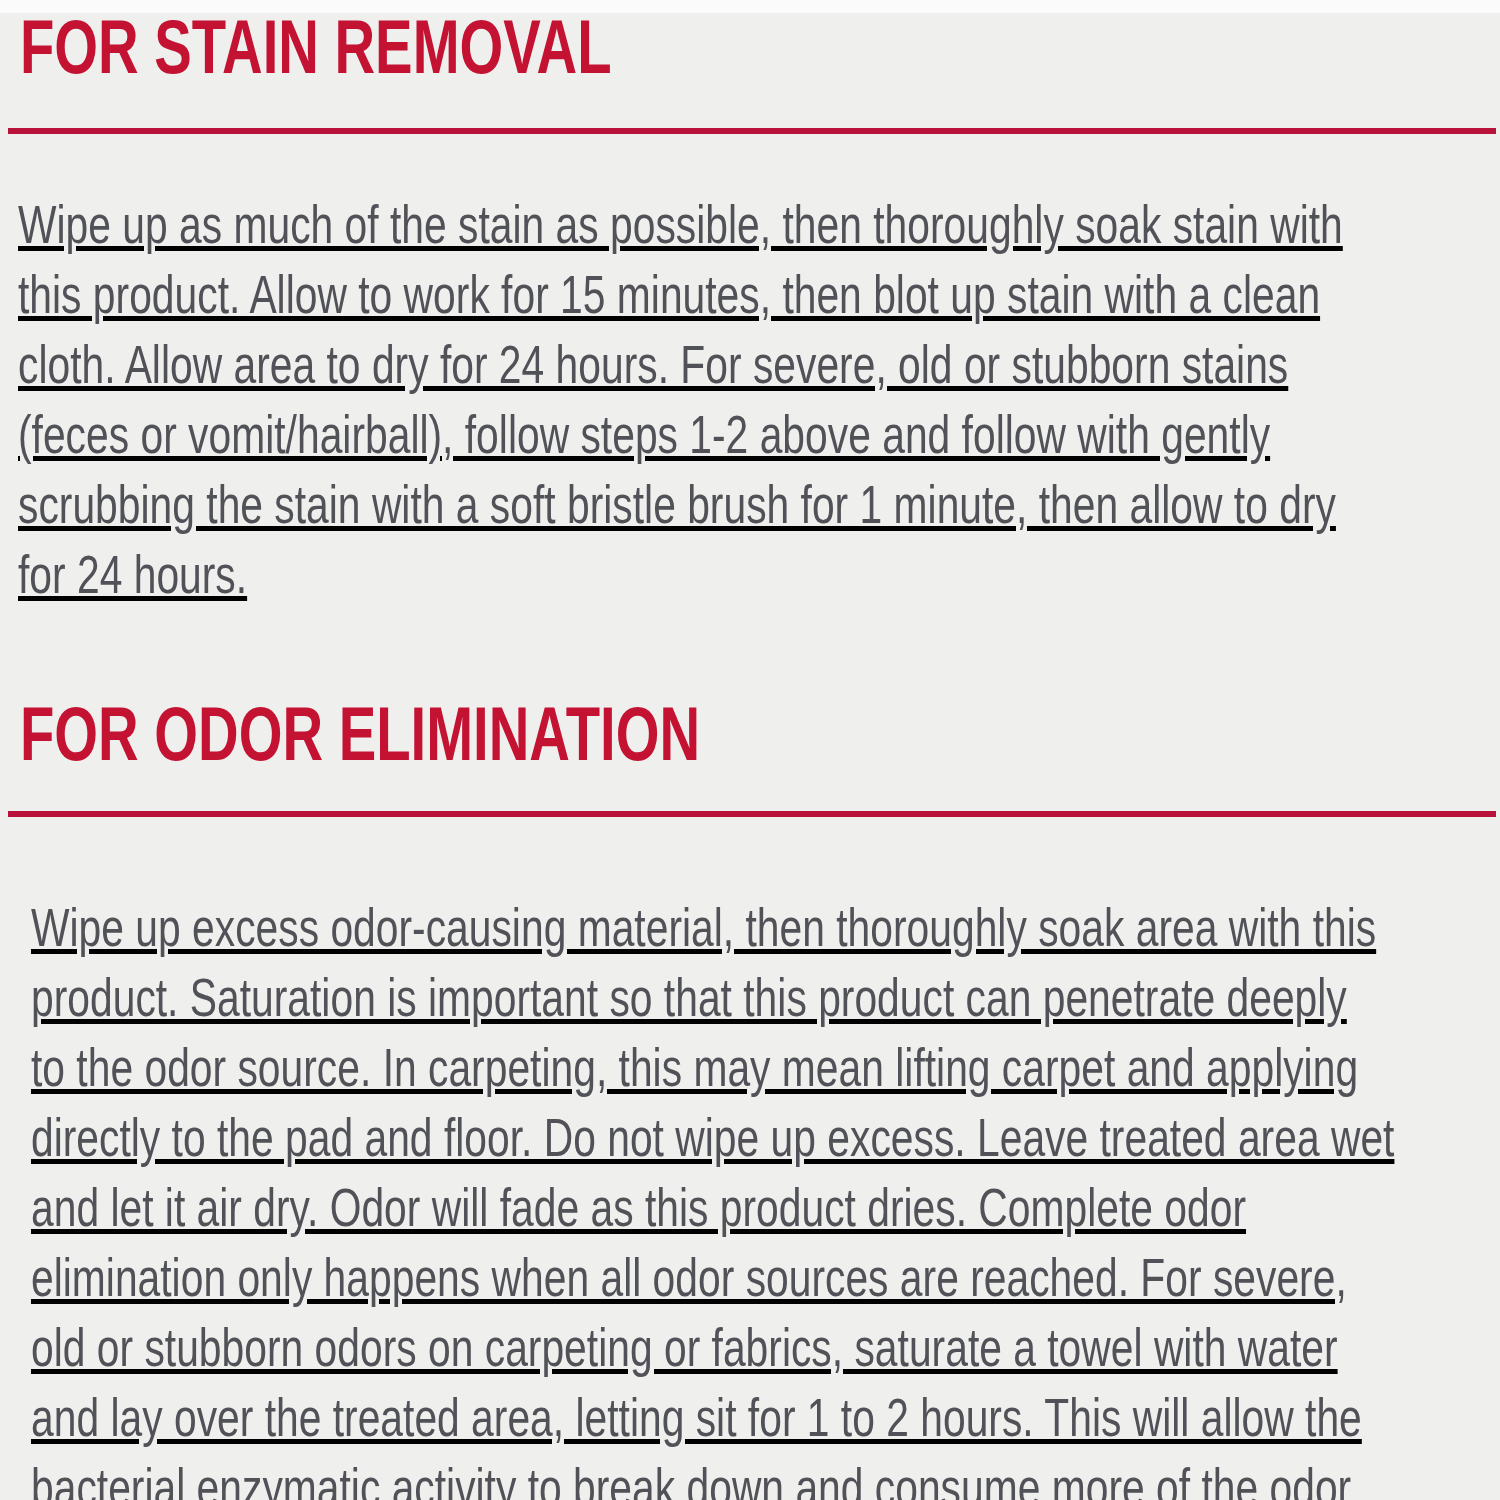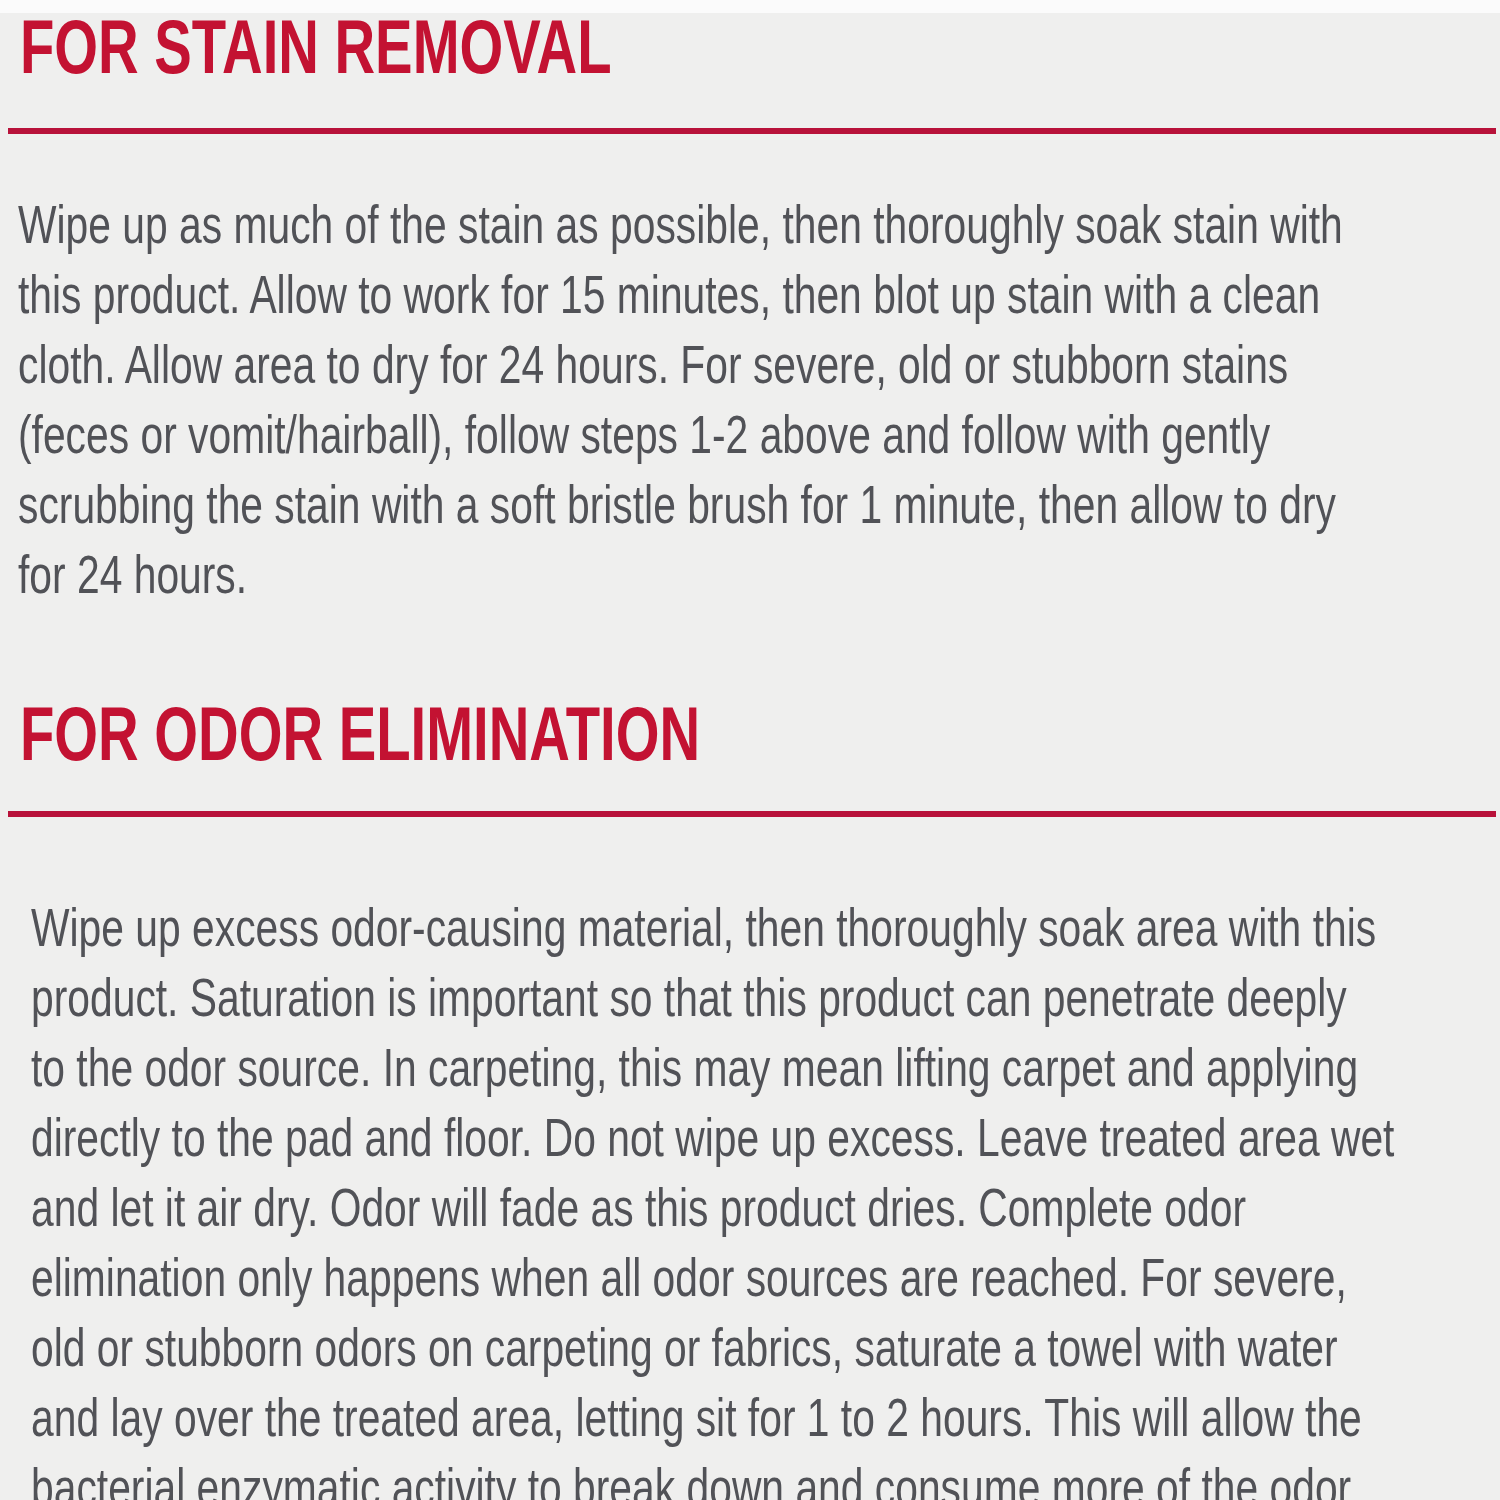--- a/index.html
+++ b/index.html
@@ -41,20 +41,21 @@
     right: 4px;
     height: 6px;
     background: #b8123a;
   }
   #divider-stain { top: 128px; }
   #divider-odor  { top: 811px; }
   .body-para {
     position: absolute;
     left: 18px;
     width: 1482px;
+    text-decoration: underline;
   }
   #para-stain { top: 190px; }
   #para-odor  { top: 893px; margin-left: 13px; }
   .body-line {
     font-size: 53px;
     line-height: 70px;
     font-weight: 400;
     color: #515257;
     white-space: nowrap;
     transform: scaleX(0.77);

